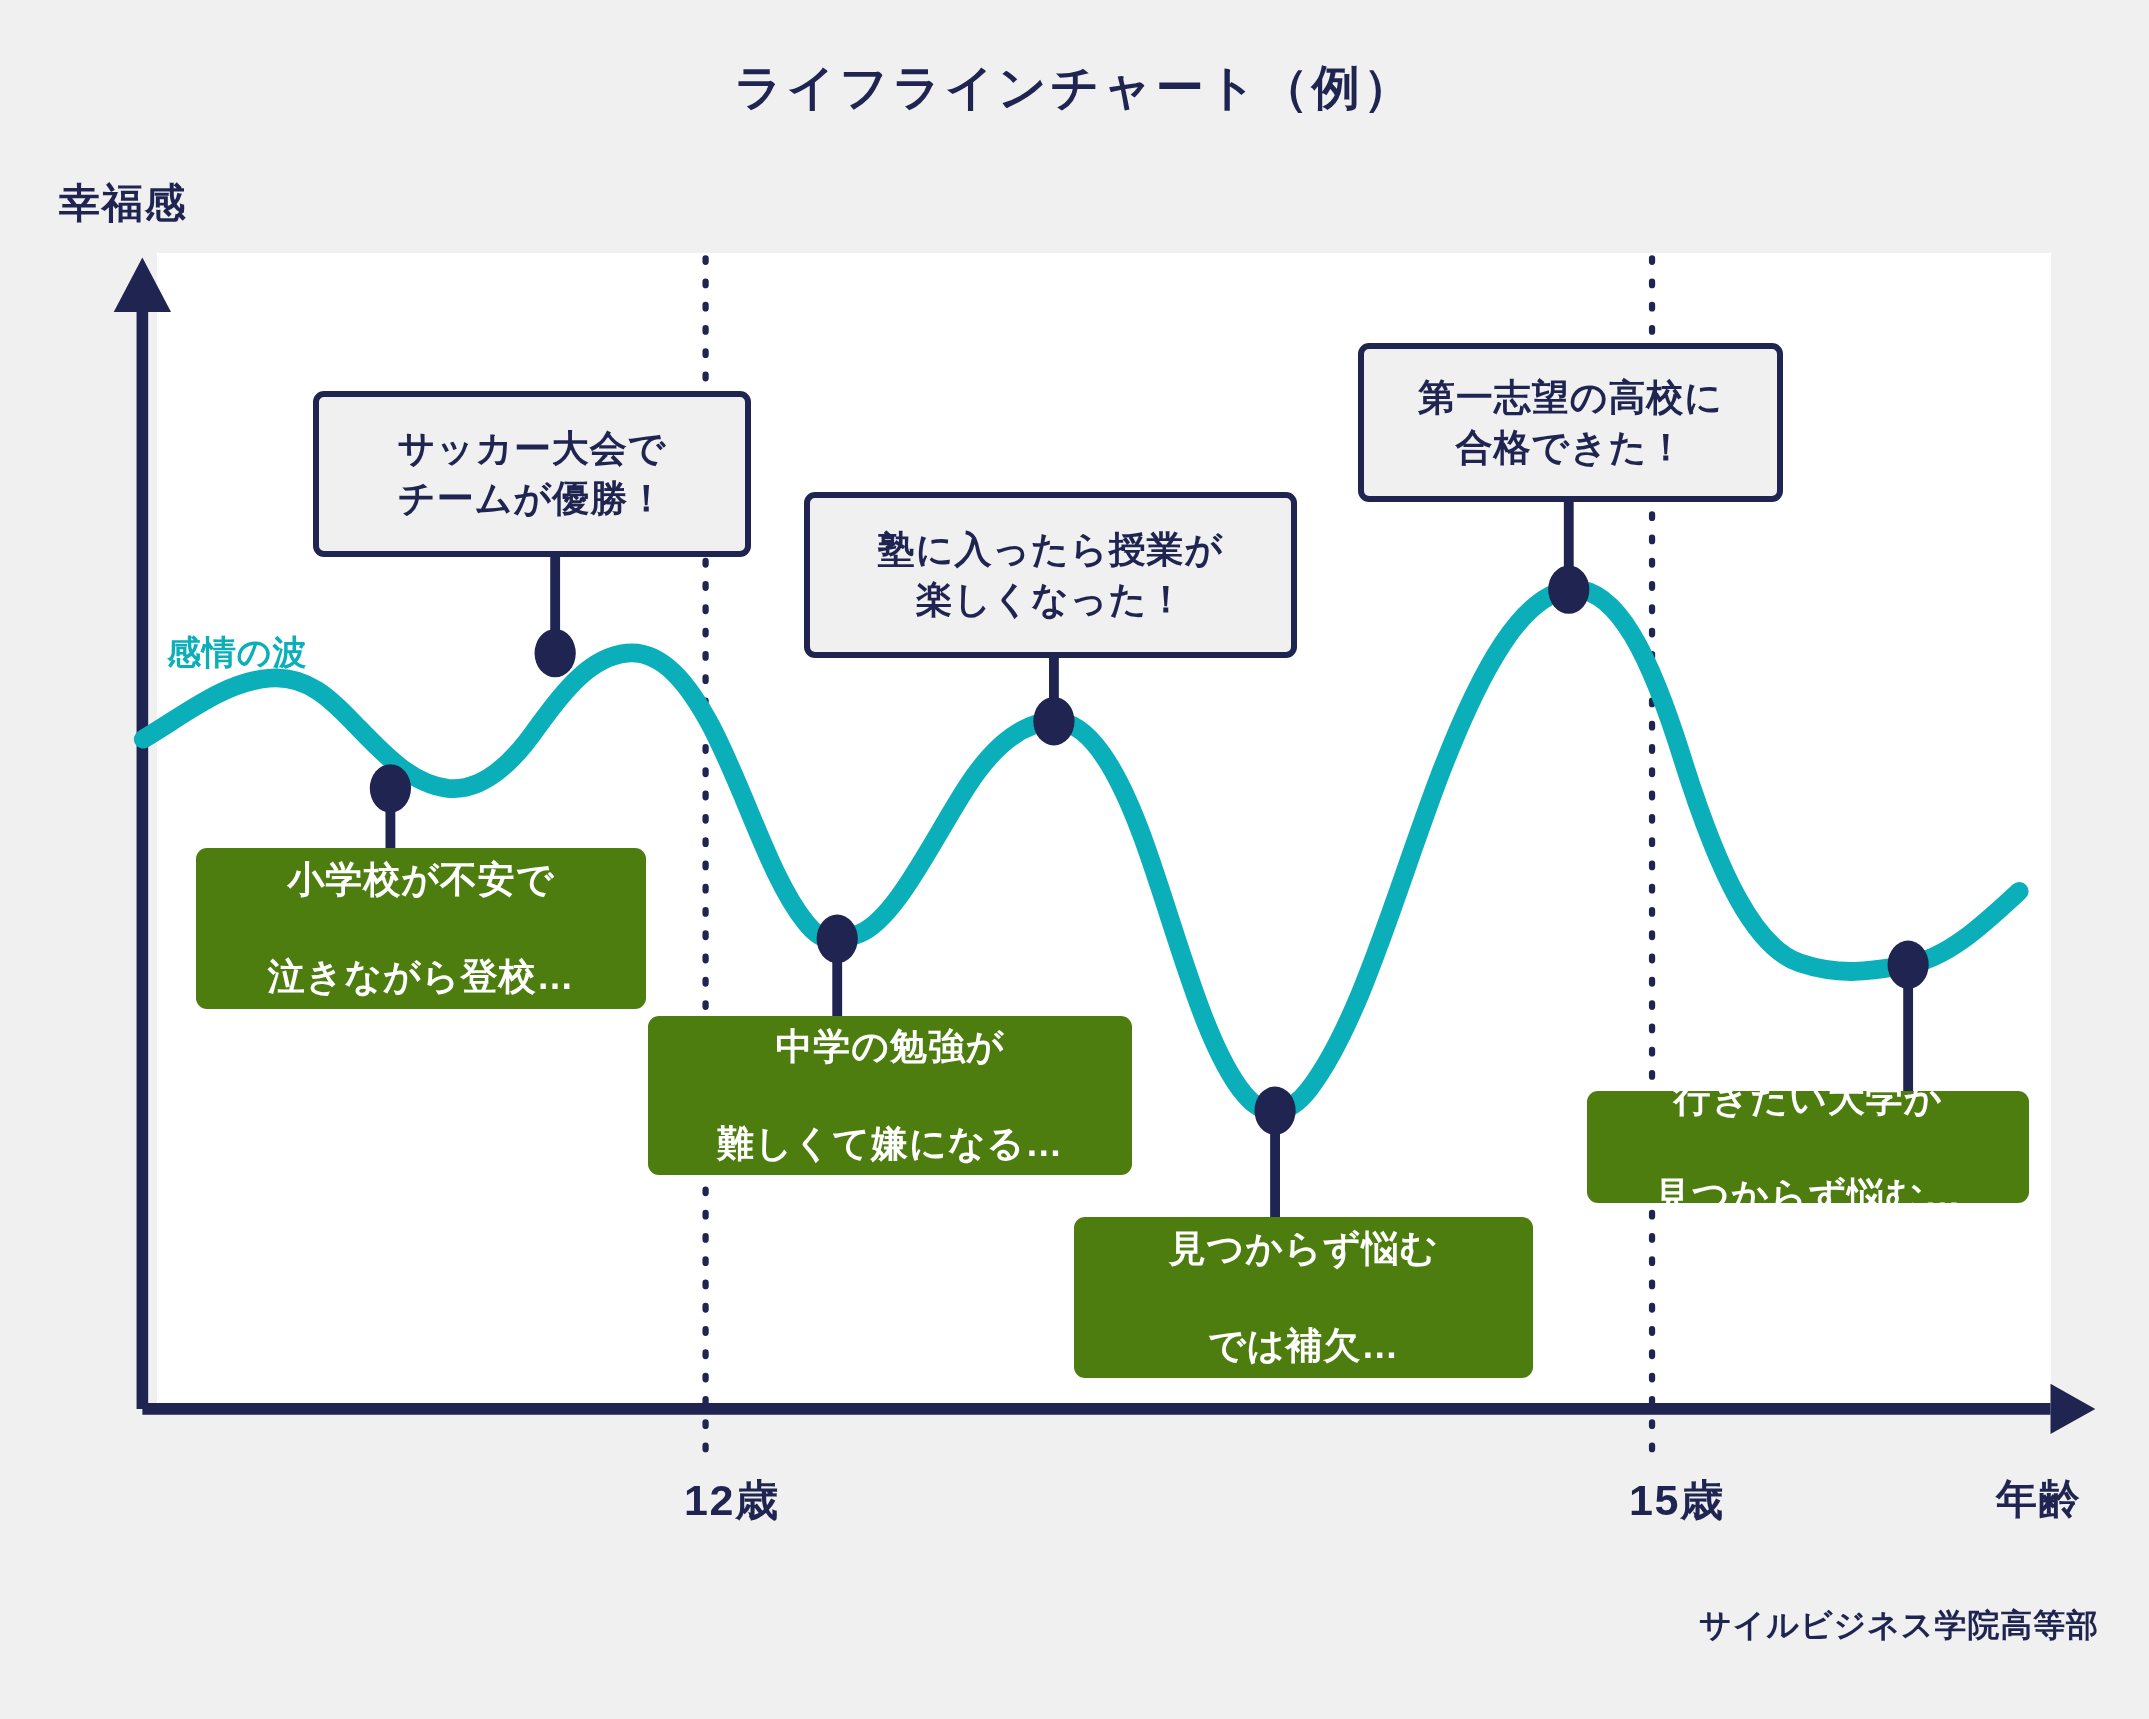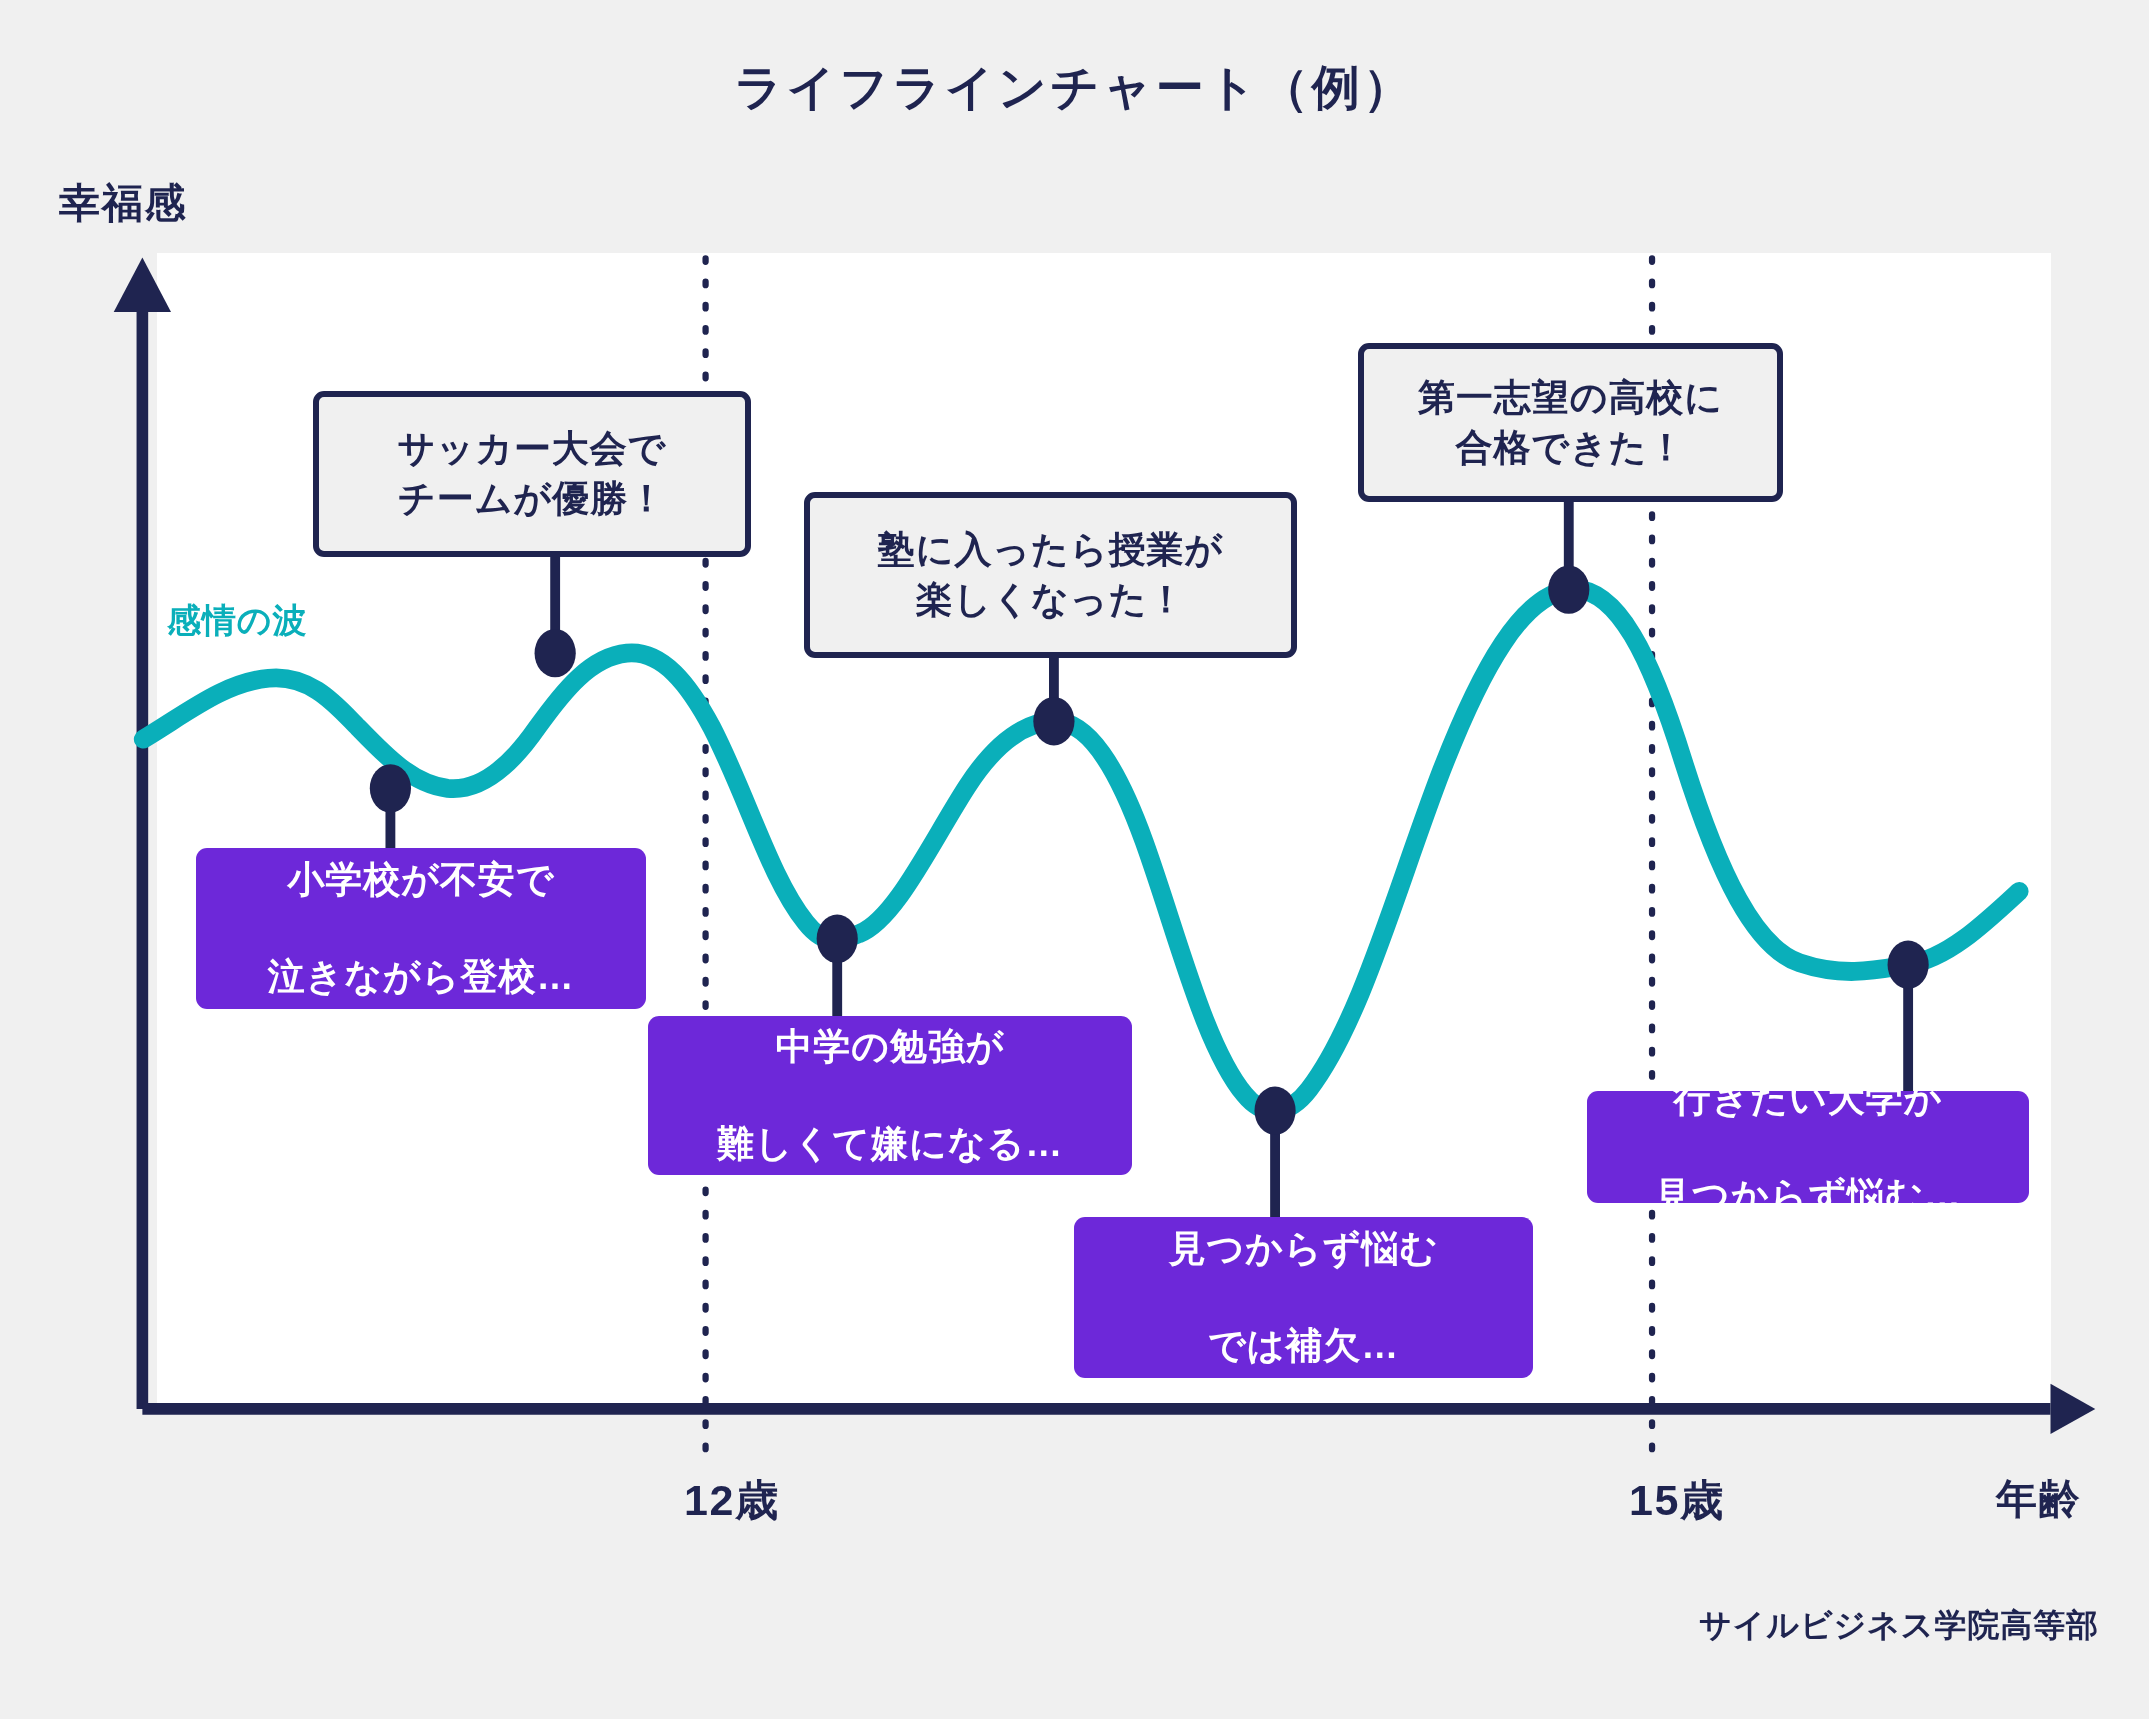--- a/index.html
+++ b/index.html
@@ -75,21 +75,21 @@
     top: 0;
     width: 2149px;
     height: 1720px;
     pointer-events: none;
   }
 
   
   .wave-label {
     position: absolute;
     left: 167px;
-    top: 598px;
+    top: 630px;
     font-size: 34px;
     font-weight: bold;
     color: #0aafba;
     letter-spacing: 0.9px;
   }
 
   
   .tick-label {
     position: absolute;
     font-size: 43px;
@@ -116,21 +116,21 @@
     letter-spacing: 0.9px;
     padding: 12.5px 23px;
     white-space: nowrap;
   }
   .callout.light {
     background: #f0f0f0;
     border: 6.3px solid #1f2450;
     color: #1f2450;
   }
   .callout.dark {
-    background: #6d28d9;
+    background: #4d7c0f;
     border: 0;
     color: #ffffff;
     gap: 47px;
   }
   .callout .line { display: block; }
 
   
   .footer-credit {
     position: absolute;
     right: 50px;

